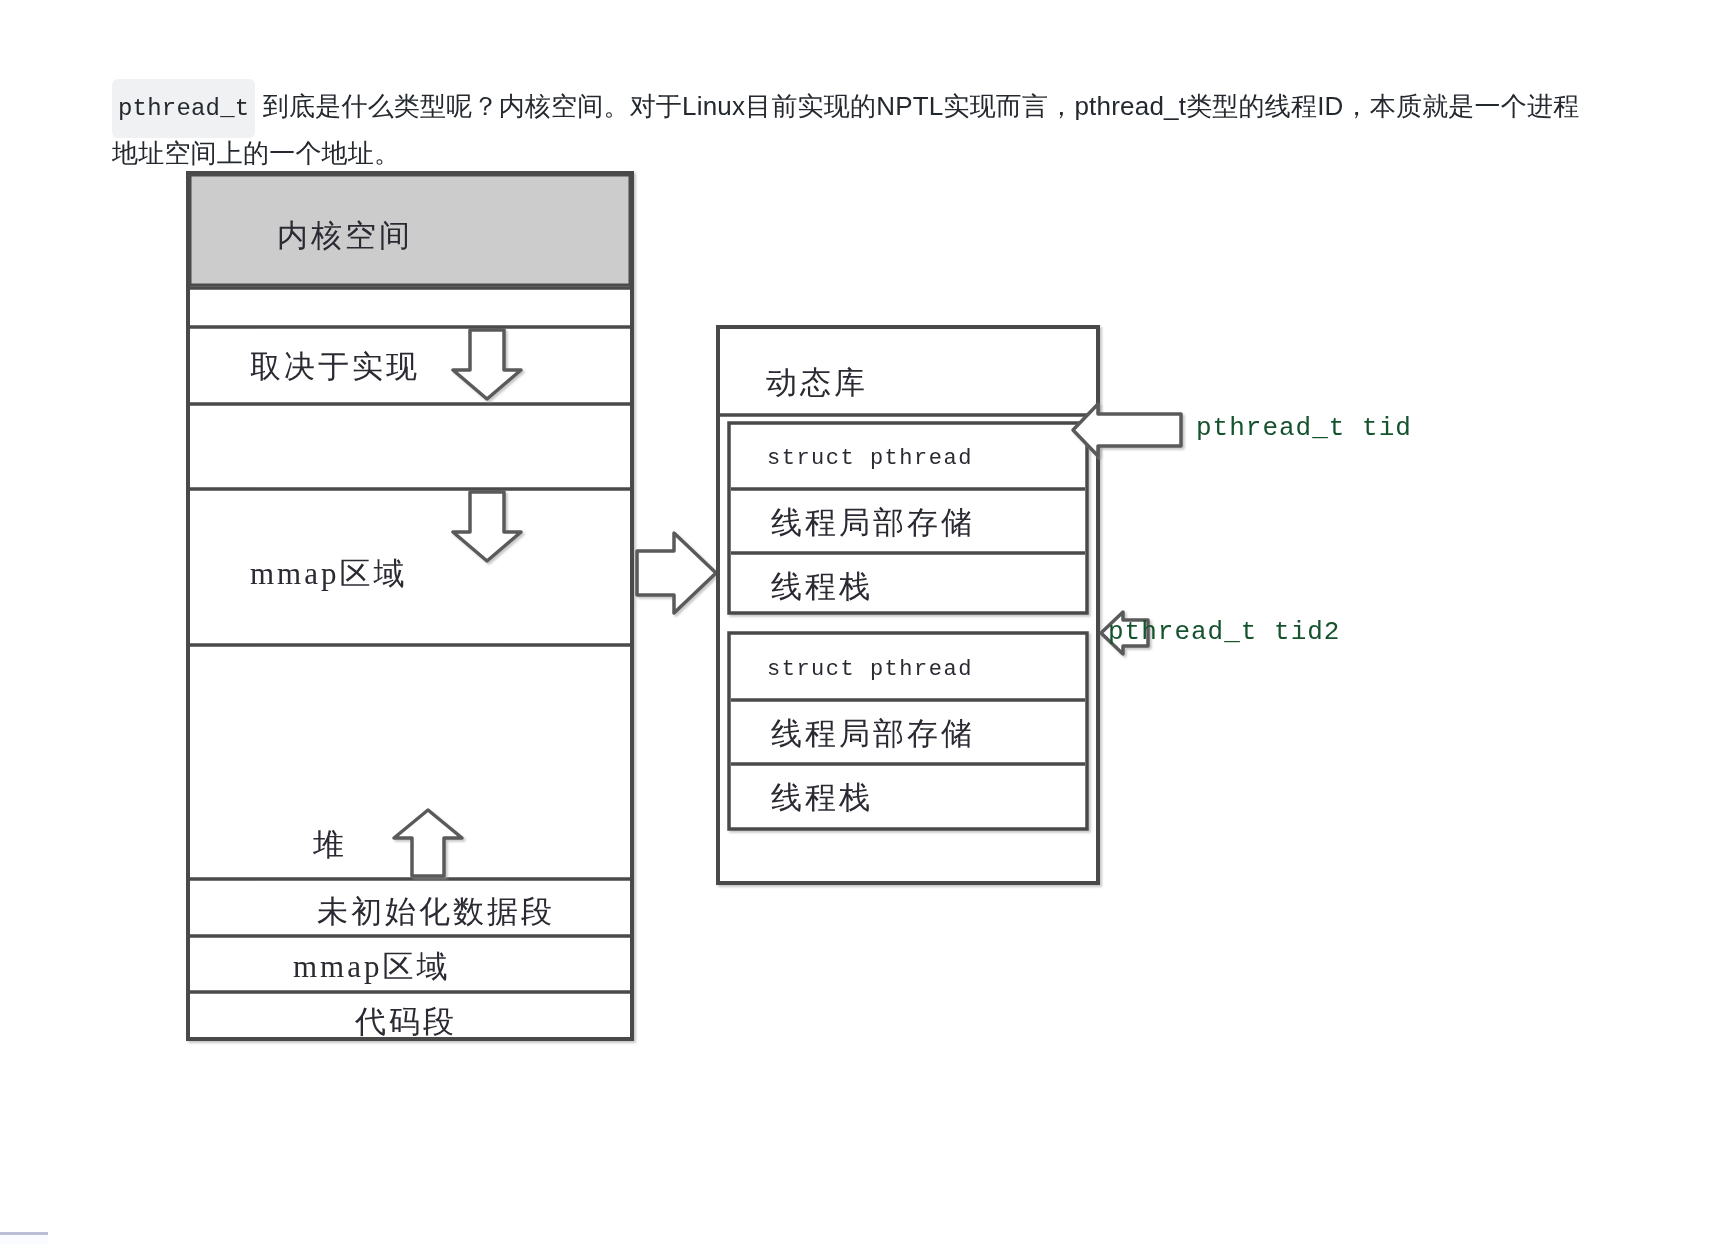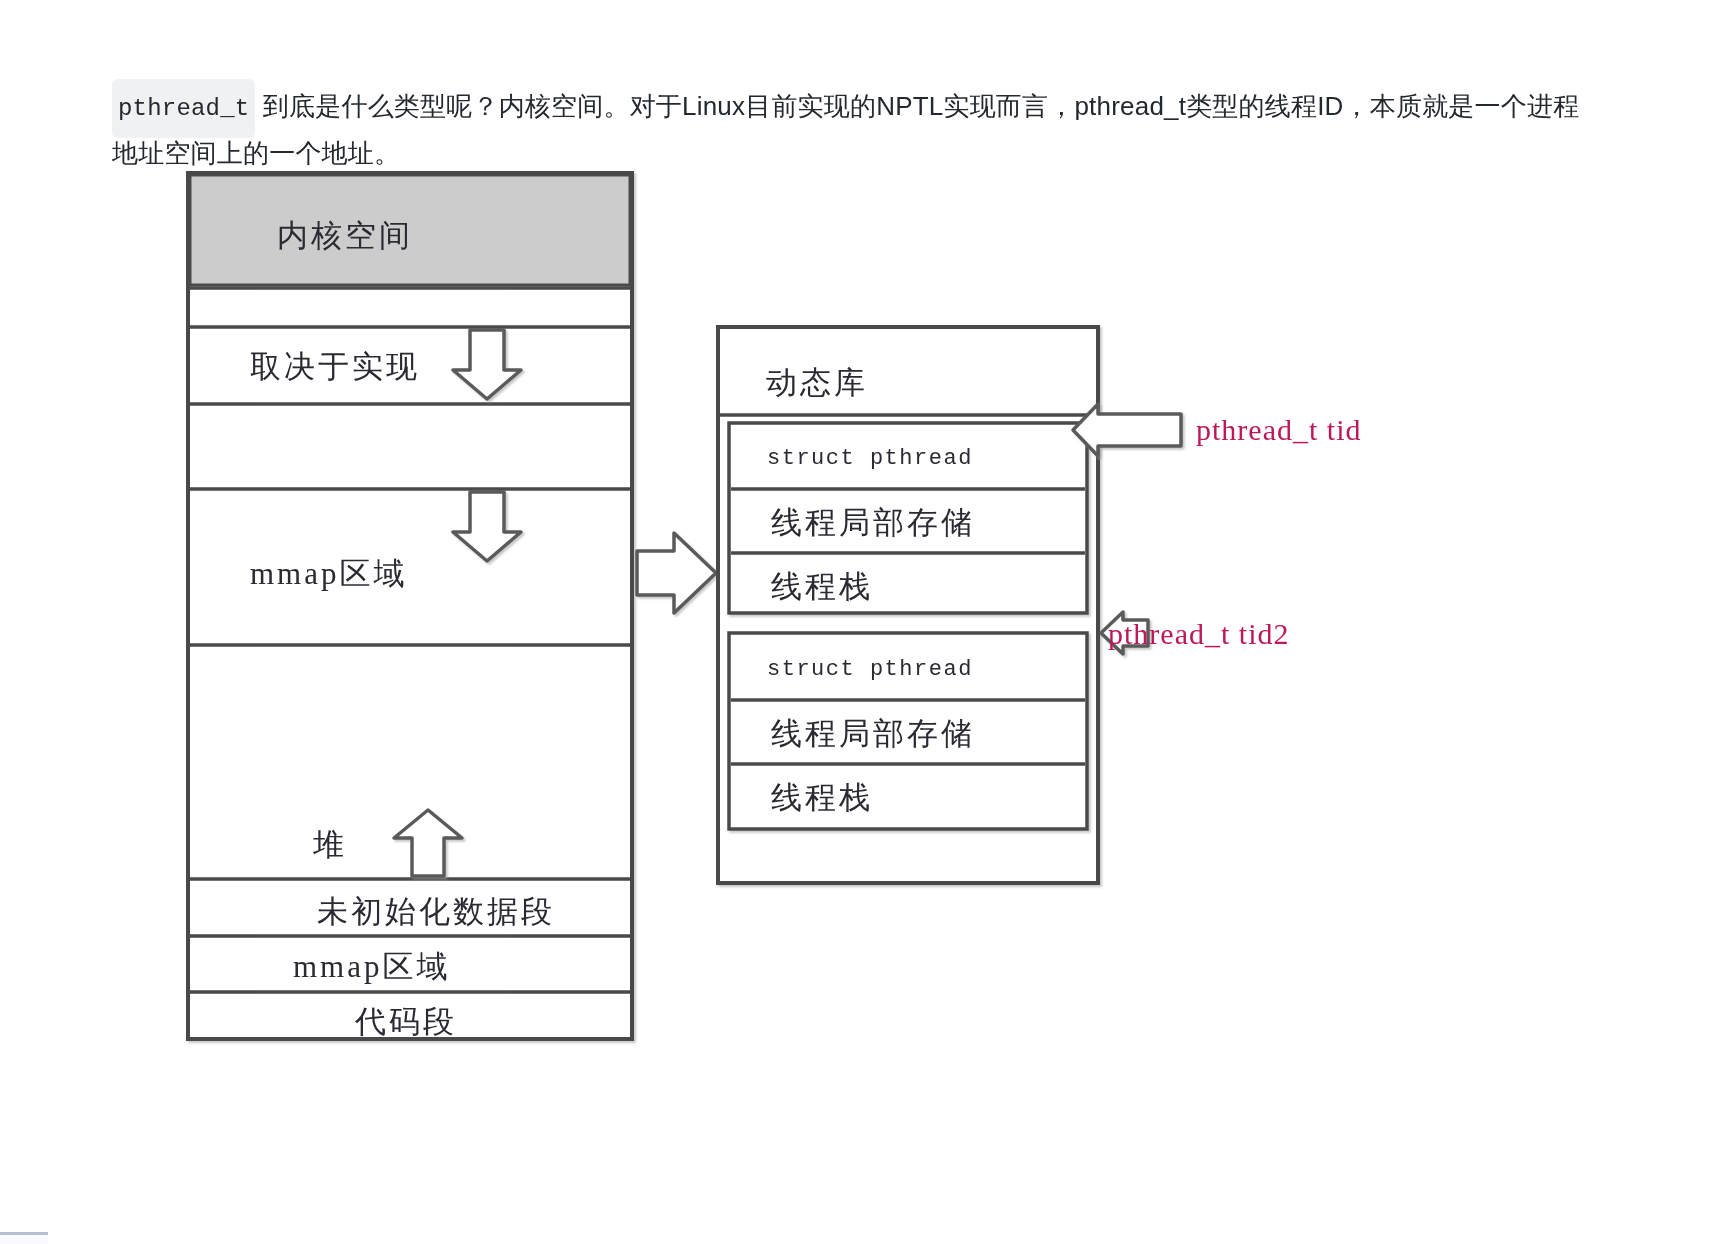--- a/index.html
+++ b/index.html
@@ -57,24 +57,24 @@
   .dlabel.cjk {
     font-size: 31px;
     letter-spacing: 3px;
   }
   .dlabel.mono {
     font-family: "Liberation Mono", "DejaVu Sans Mono", monospace;
     font-size: 22px;
     letter-spacing: 1.5px;
   }
   .dlabel.tidlabel {
-    font-family: Liberation Serif, serif;
-    font-size: 30px;
+    font-family: Liberation Mono, monospace;
+    font-size: 26px;
     letter-spacing: 1px;
-    color: #be185d;
+    color: #14532d;
   }
 
   
   #page-edge-artifact {
     position: absolute;
     left: 0;
     top: 1232px;
     width: 48px;
     height: 12px;
     background: #fafbfe;

